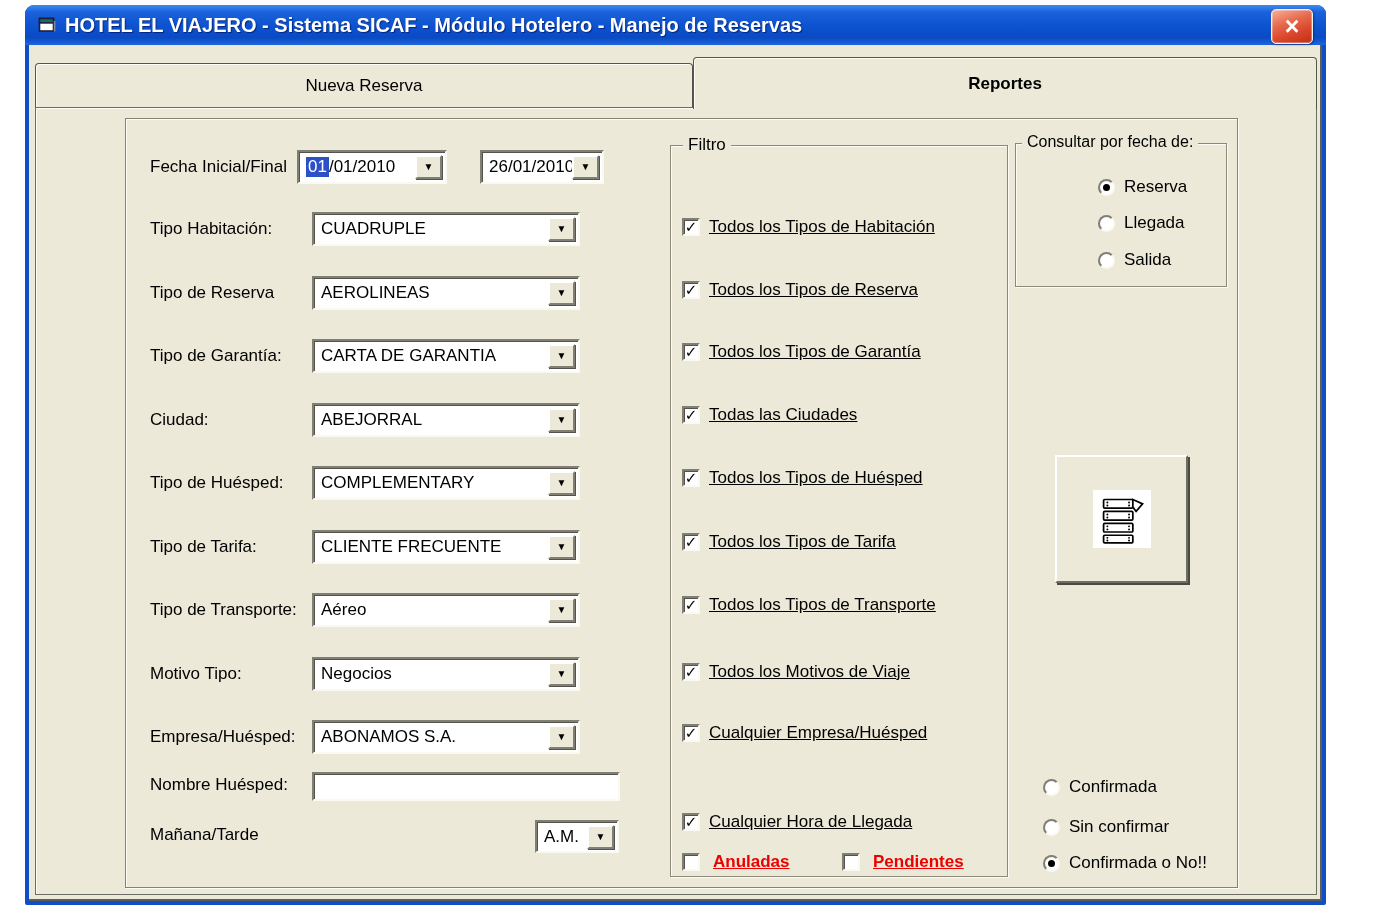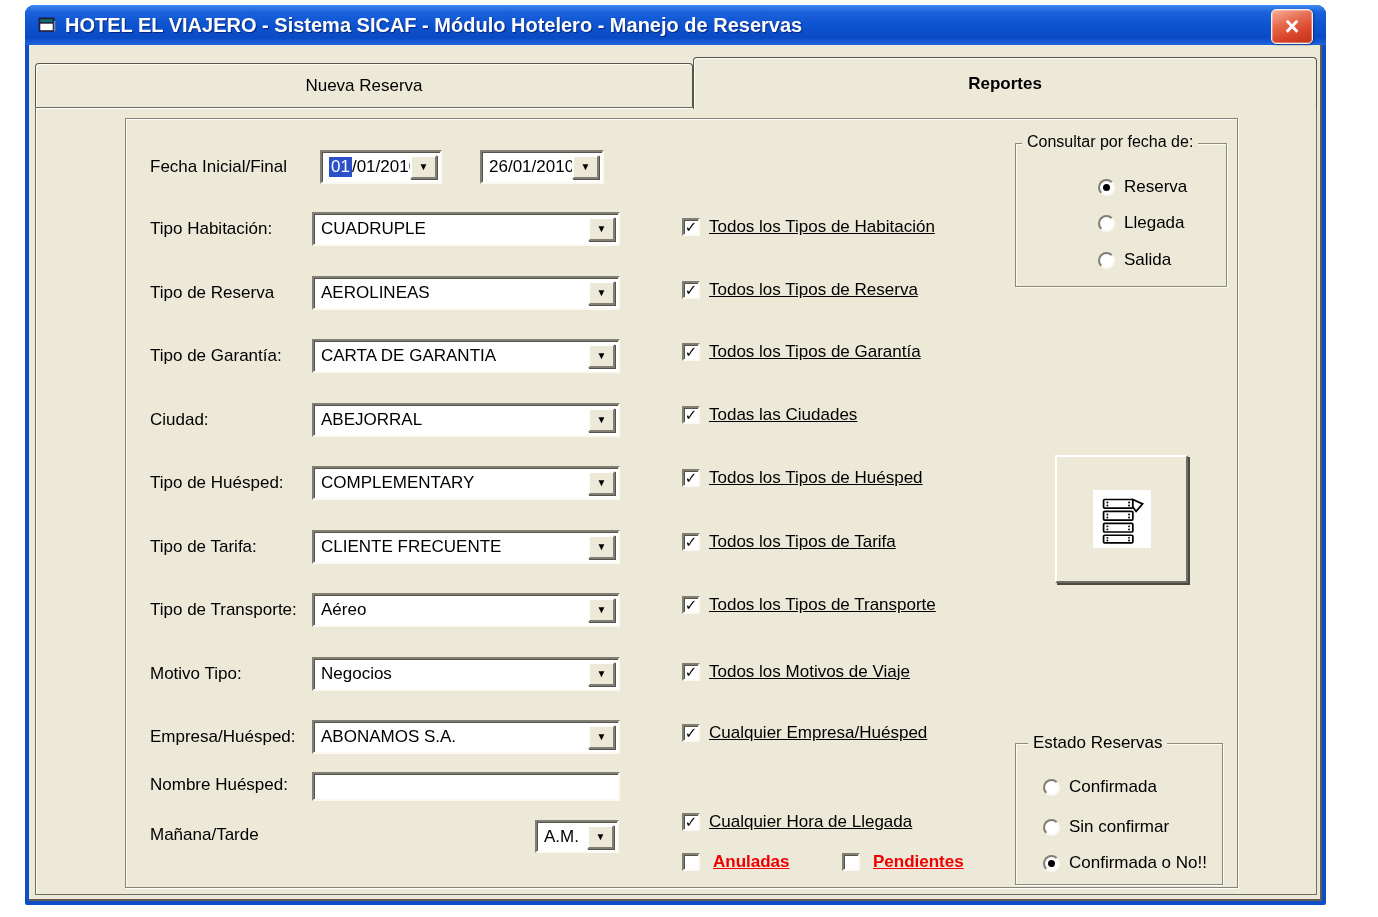--- a/index.html
+++ b/index.html
@@ -43,21 +43,21 @@
                   font-size:17px;white-space:nowrap;}
   .frame-filtro{left:670px;top:145px;width:338px;height:732px;}
   .frame-consultar{left:1015px;top:143px;width:212px;height:144px;}
   .frame-consultar .legend{font-size:16px;left:6px;}
   .frame-estado{left:1015px;top:743px;width:208px;height:142px;}
 
   
   .lbl{position:absolute;left:150px;height:34px;line-height:34px;font-size:17px;white-space:nowrap;z-index:5;}
   .sunken{background:#fff;border:2px solid;border-color:#817F74 #FBFAF2 #FBFAF2 #817F74;
           box-shadow:inset 1px 1px 0 #55544C;box-sizing:border-box;}
-  .combo{position:absolute;left:312px;width:308px;height:34px;display:flex;align-items:center;
+  .combo{position:absolute;left:312px;width:268px;height:34px;display:flex;align-items:center;
          padding-left:7px;font-size:17px;z-index:5;cursor:default;white-space:nowrap;}
   .arrow-btn{position:absolute;top:3px;right:3px;width:27px;height:24px;background:#ECE9D8;
              border:2px solid;border-color:#FFF #807F75 #807F75 #FFF;box-shadow:1px 1px 0 #55544C;
              display:flex;align-items:center;justify-content:center;font-size:10px;line-height:1;
              box-sizing:border-box;}
   .sel{background:#2B50C8;color:#fff;padding:0 2px;}
   .text-input{position:absolute;left:312px;top:772px;width:308px;height:29px;z-index:5;}
 
   
   .checkitem{position:absolute;left:682px;height:22px;display:flex;align-items:center;z-index:5;cursor:default;}
@@ -123,21 +123,21 @@
   <div class="lbl" style="top:339px">Tipo de Garantía:</div>
   <div class="lbl" style="top:403px">Ciudad:</div>
   <div class="lbl" style="top:466px">Tipo de Huésped:</div>
   <div class="lbl" style="top:530px">Tipo de Tarifa:</div>
   <div class="lbl" style="top:593px">Tipo de Transporte:</div>
   <div class="lbl" style="top:657px">Motivo Tipo:</div>
   <div class="lbl" style="top:720px">Empresa/Huésped:</div>
   <div class="lbl" style="top:768px">Nombre Huésped:</div>
   <div class="lbl" style="top:818px">Mañana/Tarde</div>
 
-  <div class="combo sunken" style="left:320px;top:150px;width:122px">
+  <div class="combo sunken" style="left:297px;top:150px;width:150px">
     <span class="sel">01</span>
       <span>/01/2010</span>
     <span class="arrow-btn">
         <i>▼</i>
       </span>
   </div>
   <div class="combo sunken" style="left:480px;top:150px;width:124px">
     <span>26/01/2010</span>
     <span class="arrow-btn">
         <i>▼</i>
@@ -202,20 +202,23 @@
   <div class="text-input sunken">
     <span></span>
   </div>
   <div class="combo sunken" style="left:535px;top:820px;width:84px;height:33px">
     <span>A.M.</span>
     <span class="arrow-btn">
         <i>▼</i>
       </span>
   </div>
 
+  <div class="gframe frame-filtro">
+    <span class="legend">Filtro</span>
+  </div>
 
   <div class="checkitem on" style="top:216px">
     <span class="cbox">
         <span class="mark">✓</span>
       </span>
     <span class="clabel">Todos los Tipos de Habitación</span>
   </div>
   <div class="checkitem on" style="top:279px">
     <span class="cbox">
         <span class="mark">✓</span>
@@ -322,23 +325,20 @@
             <circle cx="30.5" cy="33.6" r="0.9"></circle>
           <circle cx="10.5" cy="41.4" r="0.9"></circle>
             <circle cx="10.5" cy="43.8" r="0.9"></circle>
             <circle cx="30.5" cy="41.4" r="0.9"></circle>
             <circle cx="30.5" cy="43.8" r="0.9"></circle>
         </g>
       </svg>
     </span>
   </div>
 
-  <div class="gframe frame-estado">
-    <span class="legend">Estado Reservas</span>
-  </div>
   <div class="radioitem" style="left:1043px;top:776px">
     <span class="rcirc"></span>
     <span class="rlabel">Confirmada</span>
   </div>
   <div class="radioitem" style="left:1043px;top:816px">
     <span class="rcirc"></span>
     <span class="rlabel">Sin confirmar</span>
   </div>
   <div class="radioitem on" style="left:1043px;top:852px">
     <span class="rcirc">

